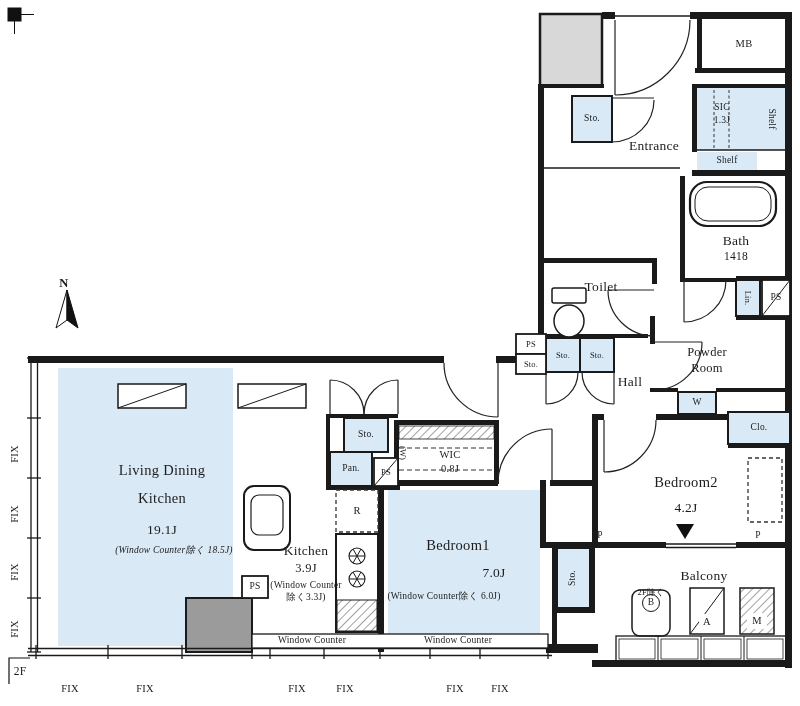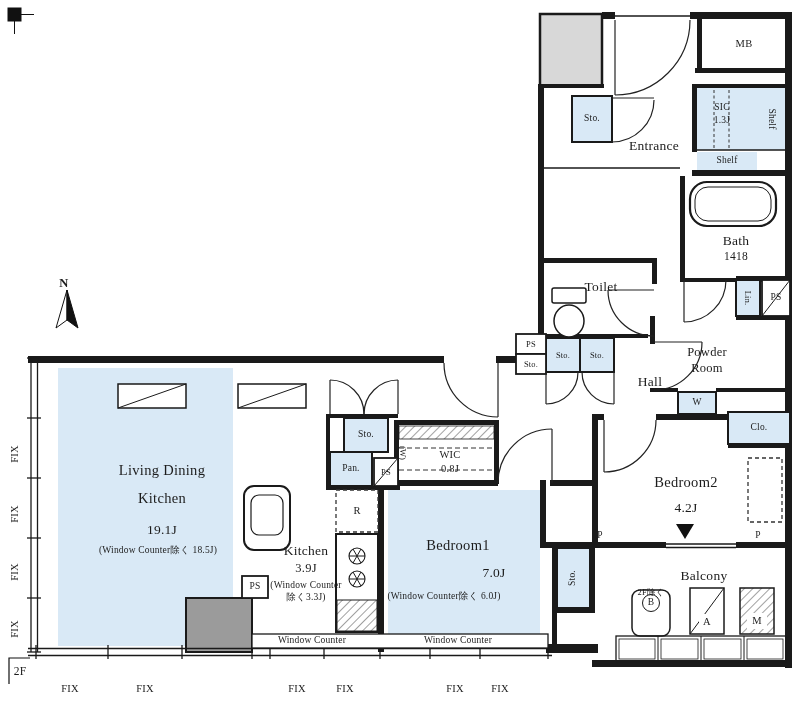--- a/index.html
+++ b/index.html
@@ -250,33 +250,33 @@
 <div class="lbl s9" style="left:727px;top:161px;">Shelf</div>
 <div class="lbl s9" style="left:592px;top:119px;">Sto.</div>
 <div class="lbl s13" style="left:654px;top:146px;">Entrance</div>
 <div class="lbl s13" style="left:736px;top:241px;">Bath</div>
 <div class="lbl s11" style="left:736px;top:257px;">1418</div>
 <div class="lbl s13" style="left:601px;top:287px;">Toilet</div>
 <div class="lbl s8 rotcw" style="left:748px;top:298px;">Lin.</div>
 <div class="lbl s9" style="left:776px;top:298px;">PS</div>
 <div class="lbl s12" style="left:707px;top:352px;">Powder</div>
 <div class="lbl s12" style="left:707px;top:368px;">Room</div>
-<div class="lbl s13" style="left:630px;top:382px;margin-left:20px;">Hall</div>
+<div class="lbl s13" style="left:630px;top:382px;">Hall</div>
 <div class="lbl s9" style="left:697px;top:403px;">W</div>
 <div class="lbl s9" style="left:759px;top:428px;">Clo.</div>
 <div class="lbl s8" style="left:531px;top:344px;">PS</div>
 <div class="lbl s8" style="left:531px;top:364px;">Sto.</div>
 <div class="lbl s8" style="left:563px;top:355px;">Sto.</div>
 <div class="lbl s8" style="left:597px;top:355px;">Sto.</div>
 <div class="lbl s14" style="left:686px;top:482px;">Bedroom2</div>
 <div class="lbl s13" style="left:686px;top:508px;">4.2J</div>
 <div class="lbl s14" style="left:162px;top:470px;text-align:center;">Living Dining</div>
 <div class="lbl s14" style="left:162px;top:498px;">Kitchen</div>
 <div class="lbl s13" style="left:162px;top:530px;">19.1J</div>
-<div class="lbl s9" style="left:158px;top:551px;">(Window Counter除く 18.5J)</div>
+<div class="lbl s9" style="left:174px;top:551px;font-style:italic;">(Window Counter除く 18.5J)</div>
 <div class="lbl s9" style="left:366px;top:435px;">Sto.</div>
 <div class="lbl s9" style="left:351px;top:469px;text-align:center;">Pan.</div>
 <div class="lbl s8" style="left:386px;top:472px;">PS</div>
 <div class="lbl s10" style="left:450px;top:455px;">WIC</div>
 <div class="lbl s10" style="left:450px;top:469px;">0.8J</div>
 <div class="lbl s8 rotcw" style="left:403px;top:453px;">(W)</div>
 <div class="lbl s10" style="left:357px;top:511px;">R</div>
 <div class="lbl s13" style="left:306px;top:551px;">Kitchen</div>
 <div class="lbl s12" style="left:306px;top:568px;">3.9J</div>
 <div class="lbl s9" style="left:306px;top:586px;text-align:right;">(Window Counter</div>

